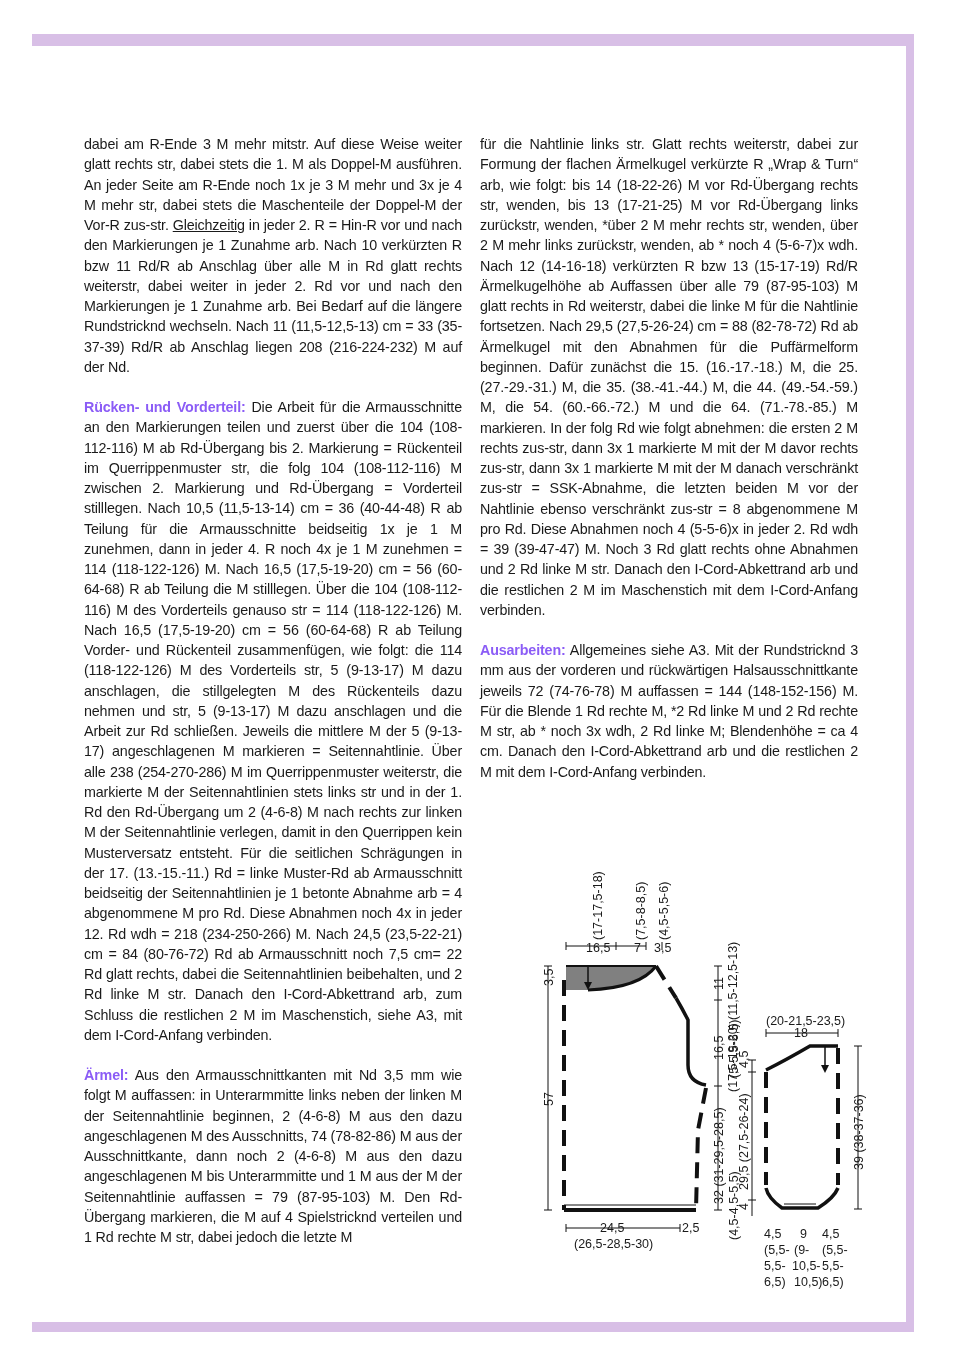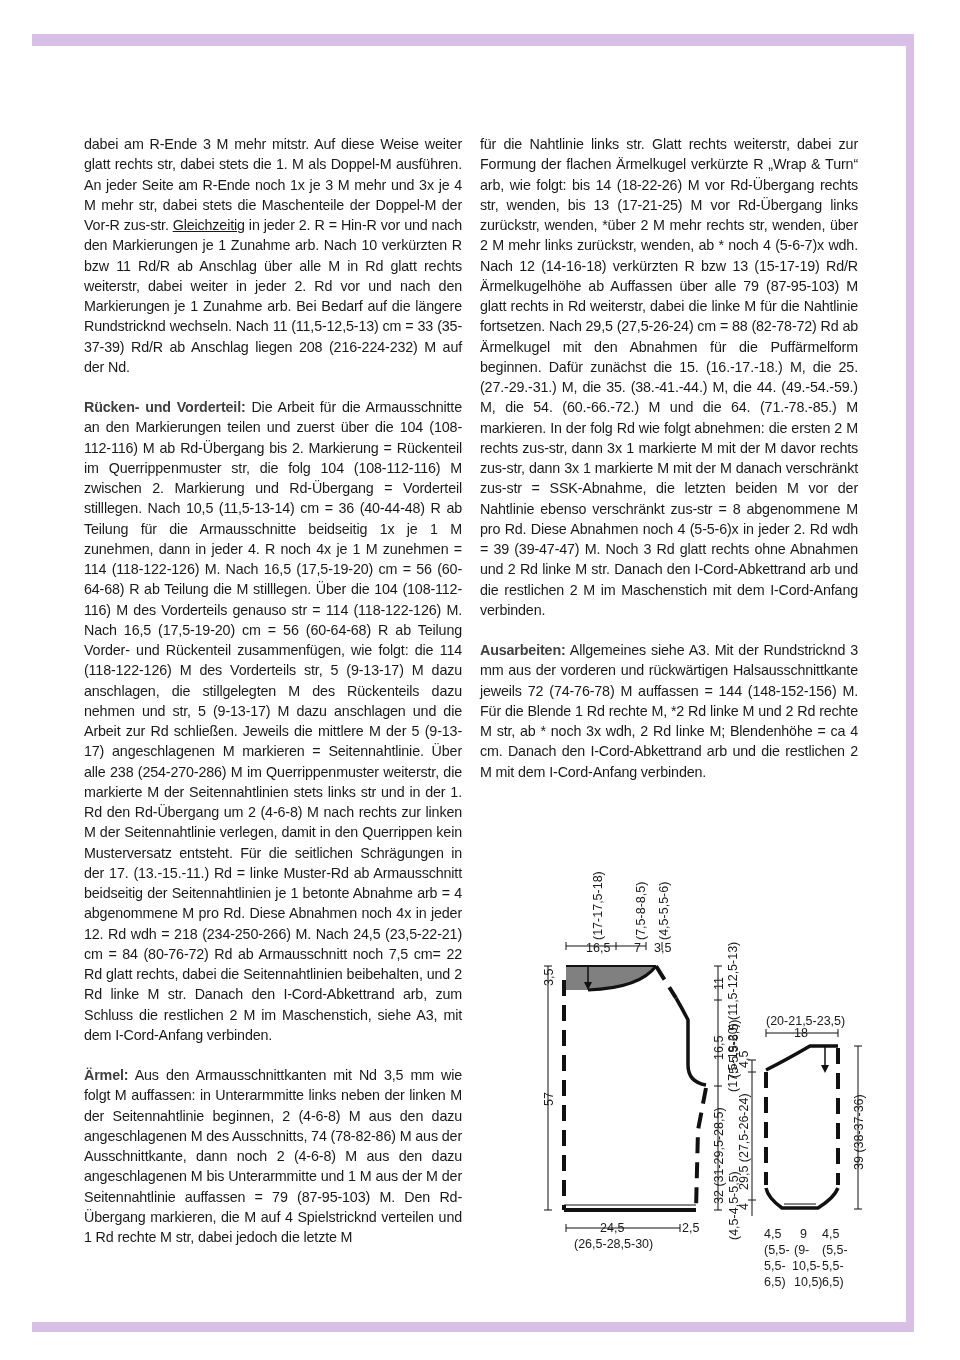--- a/index.html
+++ b/index.html
@@ -9,21 +9,21 @@
       background: #d8bfe6; }
     .frame-right { position: absolute; left: 906px; top: 34px; width: 8px; height: 1296px;
       background: #d8bfe6; }
     .frame-bottom { position: absolute; left: 32px; top: 1322px; width: 882px; height: 10px;
       background: #d8bfe6; }
     .col { position: absolute; top: 134px; width: 378px; font-size: 14.3px;
       line-height: 20.25px; text-align: justify; letter-spacing: -0.15px; }
     .col-left { left: 84px; }
     .col-right { left: 480px; }
     .col p { margin: 0 0 20px 0; }
-    .head { color: #404040; font-weight: bold; }
+    .head { color: #8b5cf6; font-weight: bold; }
     .ul { text-decoration: underline; margin-top: 36px; }
     .diagram { position: absolute; left: 528px; top: 860px; width: 360px; height: 430px; }
     .diagram svg { position: absolute; left: 0; top: 0; }
     .dl { font-size: 12.5px; fill: #1a1a1a; font-family: "Liberation Sans", sans-serif; }
   </style>
 </head>
 <body>
 
 <div class="frame-top"></div>
 <div class="frame-right"></div>

